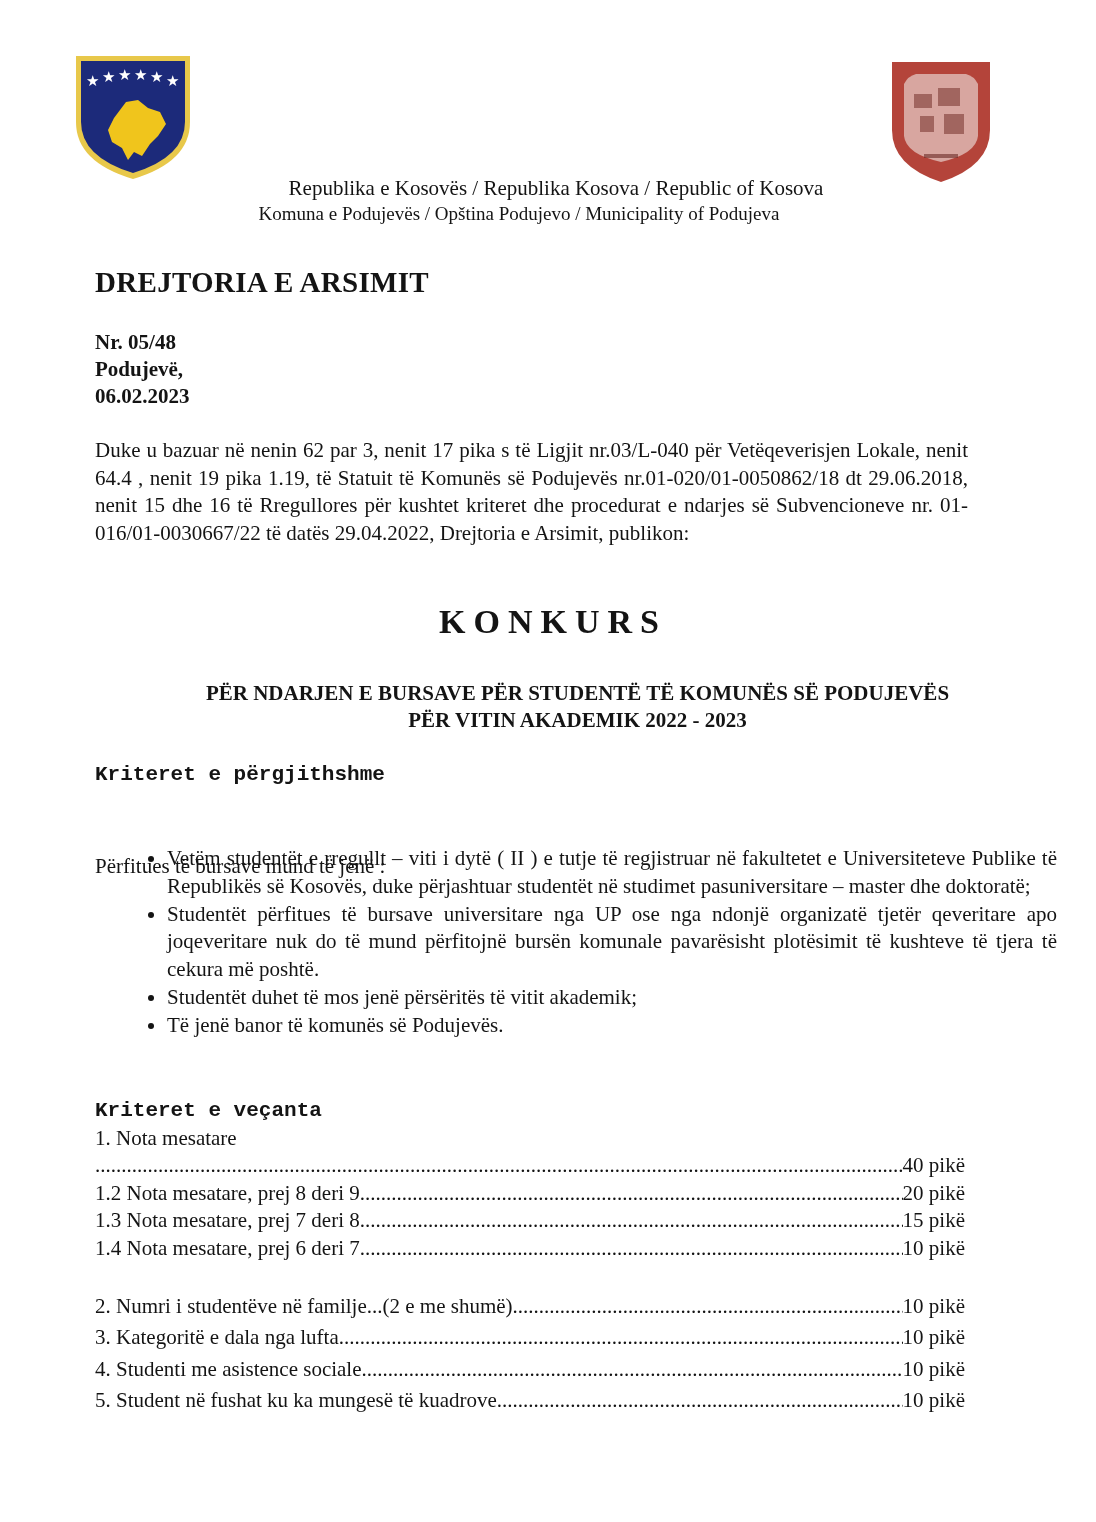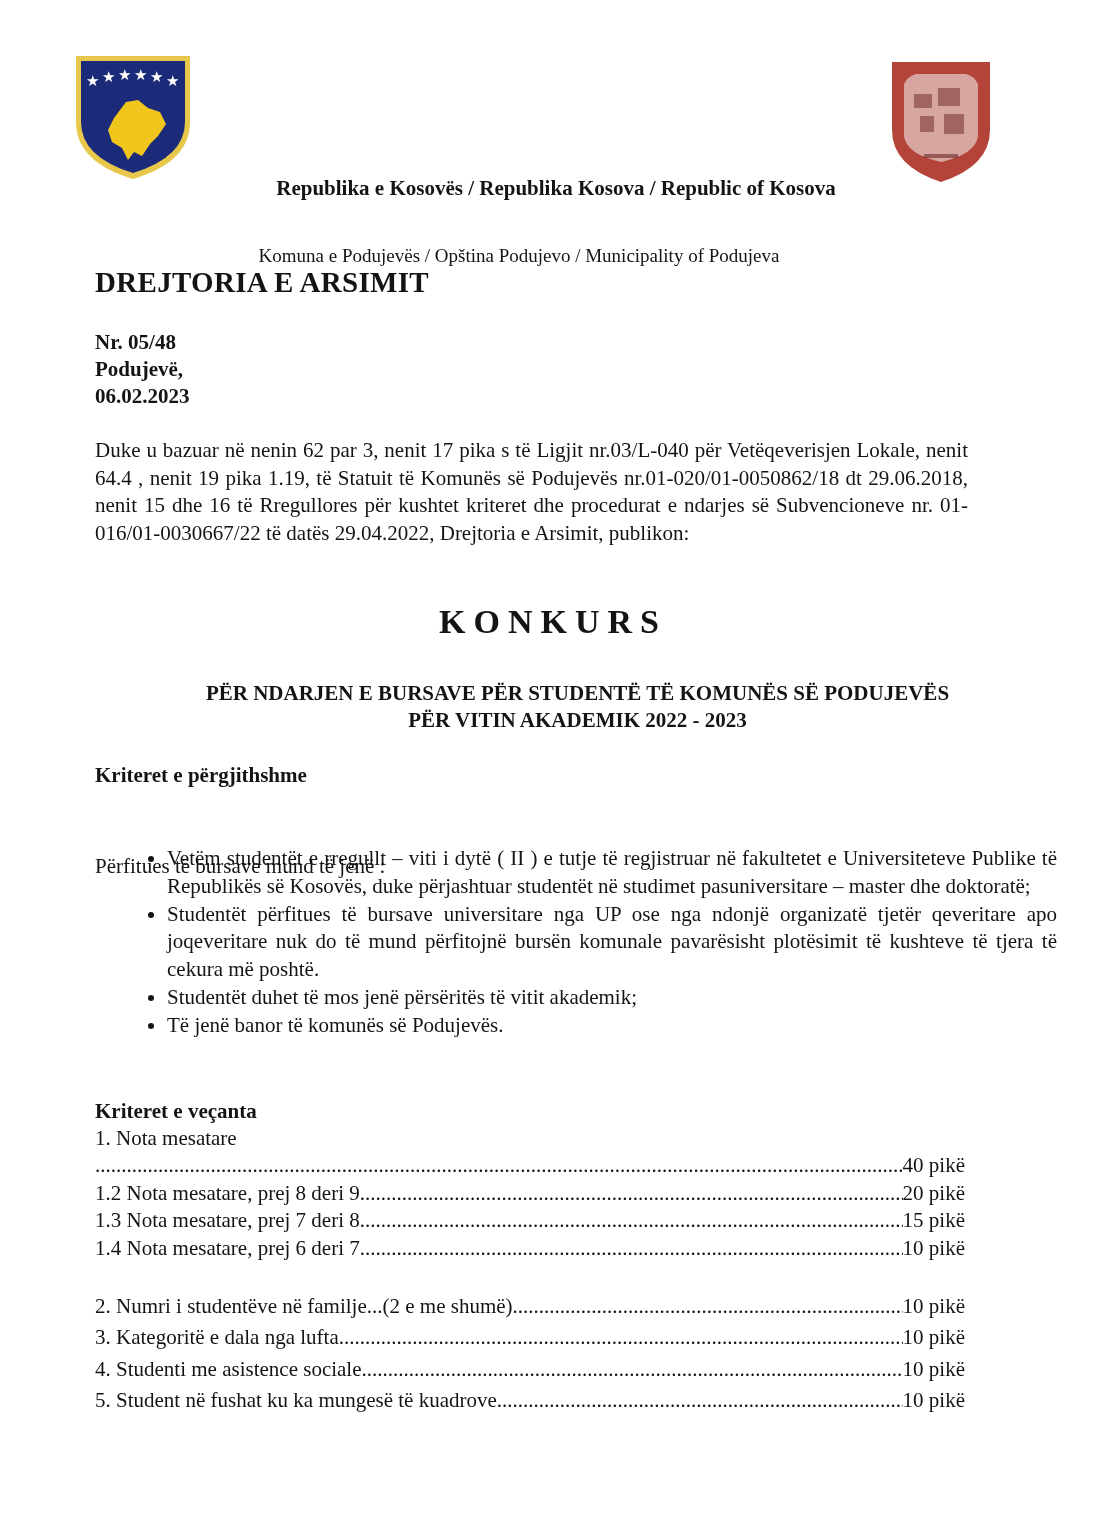--- a/index.html
+++ b/index.html
@@ -3,28 +3,28 @@
 <meta charset="utf-8">
 <style>
   html, body { margin: 0; padding: 0; background: #ffffff; }
   body {
     width: 1096px; height: 1522px; position: relative; overflow: hidden;
     font-family: "Liberation Serif", "DejaVu Serif", serif; color: #141414;
   }
   .abs { position: absolute; }
   .emblem-left { left: 72px; top: 52px; width: 122px; height: 130px; }
   .emblem-right { left: 888px; top: 58px; width: 106px; height: 128px; }
-  .hdr1 { left: 0; width: 1032px; top: 176px; text-align: center; font-weight: bold; font-size: 21px; padding-left: 80px; box-sizing: border-box; }
-  .hdr2 { left: 0; width: 958px; top: 203px; text-align: center; font-size: 19px; padding-left: 80px; box-sizing: border-box; margin-top: 42px; }
+  .hdr1 { left: 0; width: 1032px; top: 176px; text-align: center; font-weight: normal; font-size: 21px; padding-left: 80px; box-sizing: border-box; }
+  .hdr2 { left: 0; width: 958px; top: 203px; text-align: center; font-size: 19px; padding-left: 80px; box-sizing: border-box; }
   .dept { left: 95px; top: 266px; font-size: 29px; font-weight: bold; letter-spacing: 0.3px; }
   .meta { left: 95px; top: 329px; font-size: 21px; font-weight: bold; line-height: 27px; }
   .intro { left: 95px; top: 437px; width: 873px; font-size: 21px; line-height: 27.5px; text-align: justify; }
   .title { left: 0; width: 1096px; top: 603px; text-align: center; font-size: 34px; font-weight: bold; letter-spacing: 8px; padding-left: 10px; box-sizing: border-box; }
   .subtitle { left: 95px; width: 965px; top: 680px; text-align: center; font-size: 21px; font-weight: bold; line-height: 27px; }
-  .sec-head { left: 95px; font-size: 21px; font-weight: bold; }
+  .sec-head { left: 95px; font-size: 21px; font-weight: bold; font-family: Liberation Mono, monospace; }
   .p { left: 95px; font-size: 21px; }
   ul.bullets { position: absolute; left: 95px; top: 845px; width: 890px; margin: 0; padding: 0 0 0 72px; font-size: 21px; line-height: 27.5px; text-align: justify; }
   ul.bullets li { margin: 0 0 0.5px 0; padding-left: 0; }
   .crit { left: 95px; width: 870px; font-size: 21px; display: flex; align-items: baseline; }
   .crit .lbl { white-space: nowrap; }
   .crit .dots { flex: 1; overflow: hidden; white-space: nowrap; letter-spacing: 0px; }
   .crit .dots::after { content: "............................................................................................................................................................................................................................"; }
   .crit .pts { white-space: nowrap; }
 </style>
 </head>

